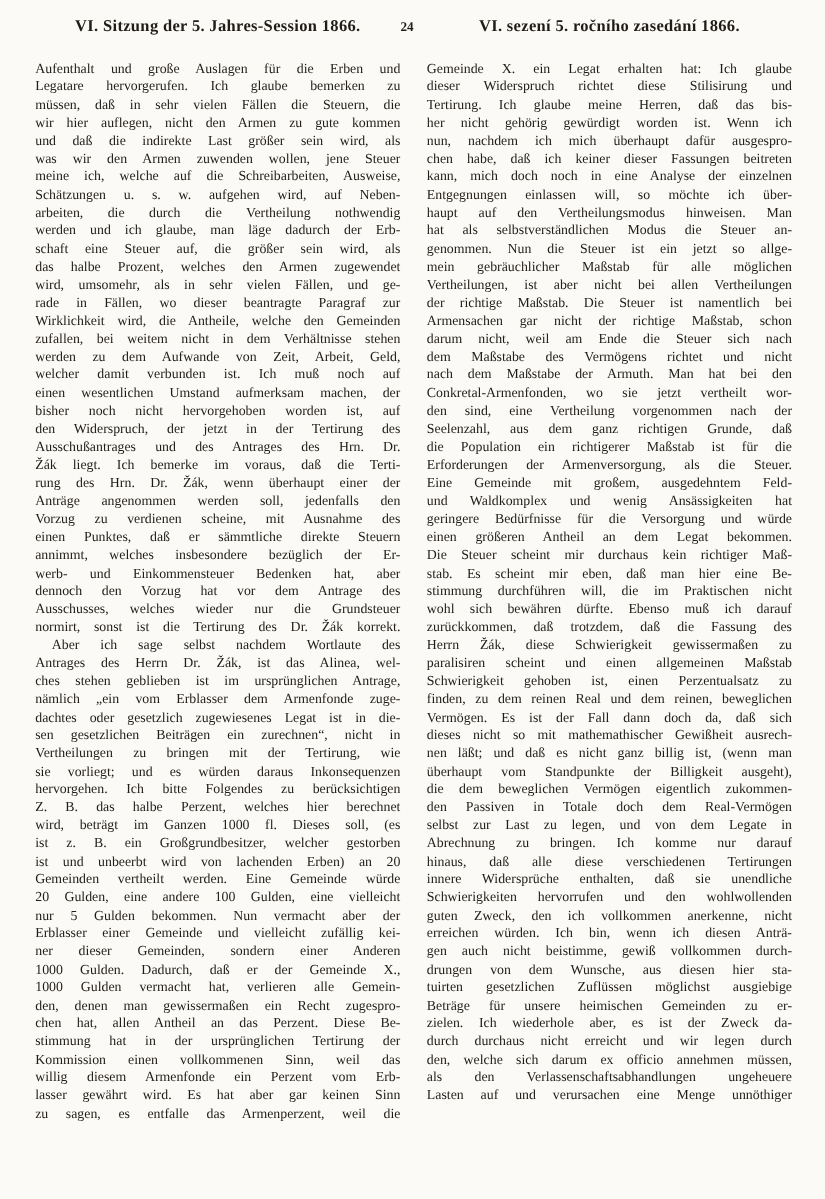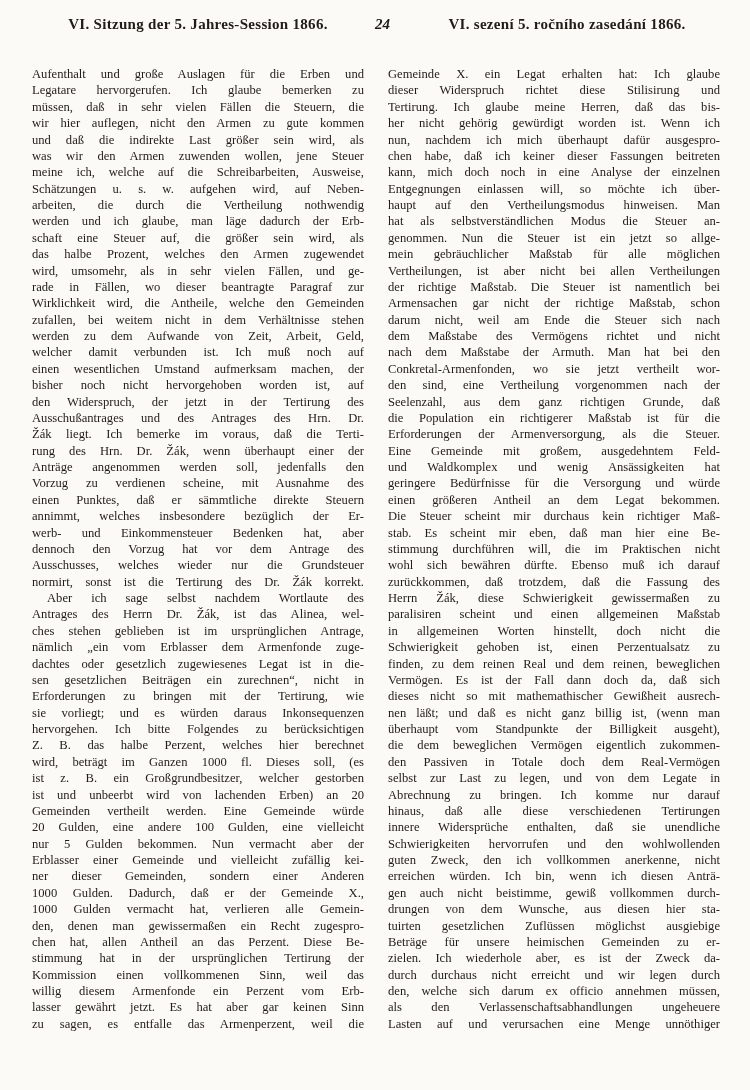--- a/index.html
+++ b/index.html
@@ -13,44 +13,41 @@
     overflow: hidden;
   }
   .page {
     position: relative;
     width: 750px;
     height: 1090px;
   }
   .header {
     display: flex;
     align-items: baseline;
-    padding: 16px 17px 0 32px;
+    padding: 16px 30px 0 32px;
     font-weight: bold;
   }
   .htitle {
     width: 332px;
     text-align: center;
     font-size: 15px;
     letter-spacing: 0.3px;
     white-space: nowrap;
   }
   .pageno {
     flex: 1;
-    text-align: center;
-    font-size: 15px;
-    font-style: italic;
+    font-size: 12px;
   }
   .columns {
     display: flex;
     gap: 24px;
     padding: 21px 30px 0 32px;
   }
   .column {
     width: 332px;
-    margin-top: 12px;
   }
   .line {
     font-size: 12.6px;
     line-height: 16.38px;
     height: 16.38px;
     text-align: justify;
     text-align-last: justify;
     -moz-text-align-last: justify;
     white-space: nowrap;
     overflow: hidden;
@@ -102,40 +99,40 @@
         <div class="line">werb- und Einkommensteuer Bedenken hat, aber</div>
         <div class="line">dennoch den Vorzug hat vor dem Antrage des</div>
         <div class="line">Ausschusses, welches wieder nur die Grundsteuer</div>
         <div class="line">normirt, sonst ist die Tertirung des Dr. Žák korrekt.</div>
         <div class="line indent">Aber ich sage selbst nachdem Wortlaute des</div>
         <div class="line">Antrages des Herrn Dr. Žák, ist das Alinea, wel-</div>
         <div class="line">ches stehen geblieben ist im ursprünglichen Antrage,</div>
         <div class="line">nämlich „ein vom Erblasser dem Armenfonde zuge-</div>
         <div class="line">dachtes oder gesetzlich zugewiesenes Legat ist in die-</div>
         <div class="line">sen gesetzlichen Beiträgen ein zurechnen“, nicht in</div>
-        <div class="line">Erforderungen zu bringen mit der Tertirung, wie</div>
+        <div class="line">Vertheilungen zu bringen mit der Tertirung, wie</div>
         <div class="line">sie vorliegt; und es würden daraus Inkonsequenzen</div>
         <div class="line">hervorgehen. Ich bitte Folgendes zu berücksichtigen</div>
         <div class="line">Z. B. das halbe Perzent, welches hier berechnet</div>
         <div class="line">wird, beträgt im Ganzen 1000 fl. Dieses soll, (es</div>
         <div class="line">ist z. B. ein Großgrundbesitzer, welcher gestorben</div>
         <div class="line">ist und unbeerbt wird von lachenden Erben) an 20</div>
         <div class="line">Gemeinden vertheilt werden. Eine Gemeinde würde</div>
         <div class="line">20 Gulden, eine andere 100 Gulden, eine vielleicht</div>
         <div class="line">nur 5 Gulden bekommen. Nun vermacht aber der</div>
         <div class="line">Erblasser einer Gemeinde und vielleicht zufällig kei-</div>
         <div class="line">ner dieser Gemeinden, sondern einer Anderen</div>
         <div class="line">1000 Gulden. Dadurch, daß er der Gemeinde X.,</div>
         <div class="line">1000 Gulden vermacht hat, verlieren alle Gemein-</div>
         <div class="line">den, denen man gewissermaßen ein Recht zugespro-</div>
         <div class="line">chen hat, allen Antheil an das Perzent. Diese Be-</div>
         <div class="line">stimmung hat in der ursprünglichen Tertirung der</div>
         <div class="line">Kommission einen vollkommenen Sinn, weil das</div>
         <div class="line">willig diesem Armenfonde ein Perzent vom Erb-</div>
-        <div class="line">lasser gewährt jetzt. Es hat aber gar keinen Sinn</div>
+        <div class="line">lasser gewährt wird. Es hat aber gar keinen Sinn</div>
         <div class="line">zu sagen, es entfalle das Armenperzent, weil die</div>
       </div>
     <div class="column">
         <div class="line">Gemeinde X. ein Legat erhalten hat: Ich glaube</div>
         <div class="line">dieser Widerspruch richtet diese Stilisirung und</div>
         <div class="line">Tertirung. Ich glaube meine Herren, daß das bis-</div>
         <div class="line">her nicht gehörig gewürdigt worden ist. Wenn ich</div>
         <div class="line">nun, nachdem ich mich überhaupt dafür ausgespro-</div>
         <div class="line">chen habe, daß ich keiner dieser Fassungen beitreten</div>
         <div class="line">kann, mich doch noch in eine Analyse der einzelnen</div>
@@ -159,21 +156,20 @@
         <div class="line">und Waldkomplex und wenig Ansässigkeiten hat</div>
         <div class="line">geringere Bedürfnisse für die Versorgung und würde</div>
         <div class="line">einen größeren Antheil an dem Legat bekommen.</div>
         <div class="line">Die Steuer scheint mir durchaus kein richtiger Maß-</div>
         <div class="line">stab. Es scheint mir eben, daß man hier eine Be-</div>
         <div class="line">stimmung durchführen will, die im Praktischen nicht</div>
         <div class="line">wohl sich bewähren dürfte. Ebenso muß ich darauf</div>
         <div class="line">zurückkommen, daß trotzdem, daß die Fassung des</div>
         <div class="line">Herrn Žák, diese Schwierigkeit gewissermaßen zu</div>
         <div class="line">paralisiren scheint und einen allgemeinen Maßstab</div>
-        <div class="line">in allgemeinen Worten hinstellt, doch nicht die</div>
         <div class="line">Schwierigkeit gehoben ist, einen Perzentualsatz zu</div>
         <div class="line">finden, zu dem reinen Real und dem reinen, beweglichen</div>
         <div class="line">Vermögen. Es ist der Fall dann doch da, daß sich</div>
         <div class="line">dieses nicht so mit mathemathischer Gewißheit ausrech-</div>
         <div class="line">nen läßt; und daß es nicht ganz billig ist, (wenn man</div>
         <div class="line">überhaupt vom Standpunkte der Billigkeit ausgeht),</div>
         <div class="line">die dem beweglichen Vermögen eigentlich zukommen-</div>
         <div class="line">den Passiven in Totale doch dem Real-Vermögen</div>
         <div class="line">selbst zur Last zu legen, und von dem Legate in</div>
         <div class="line">Abrechnung zu bringen. Ich komme nur darauf</div>

